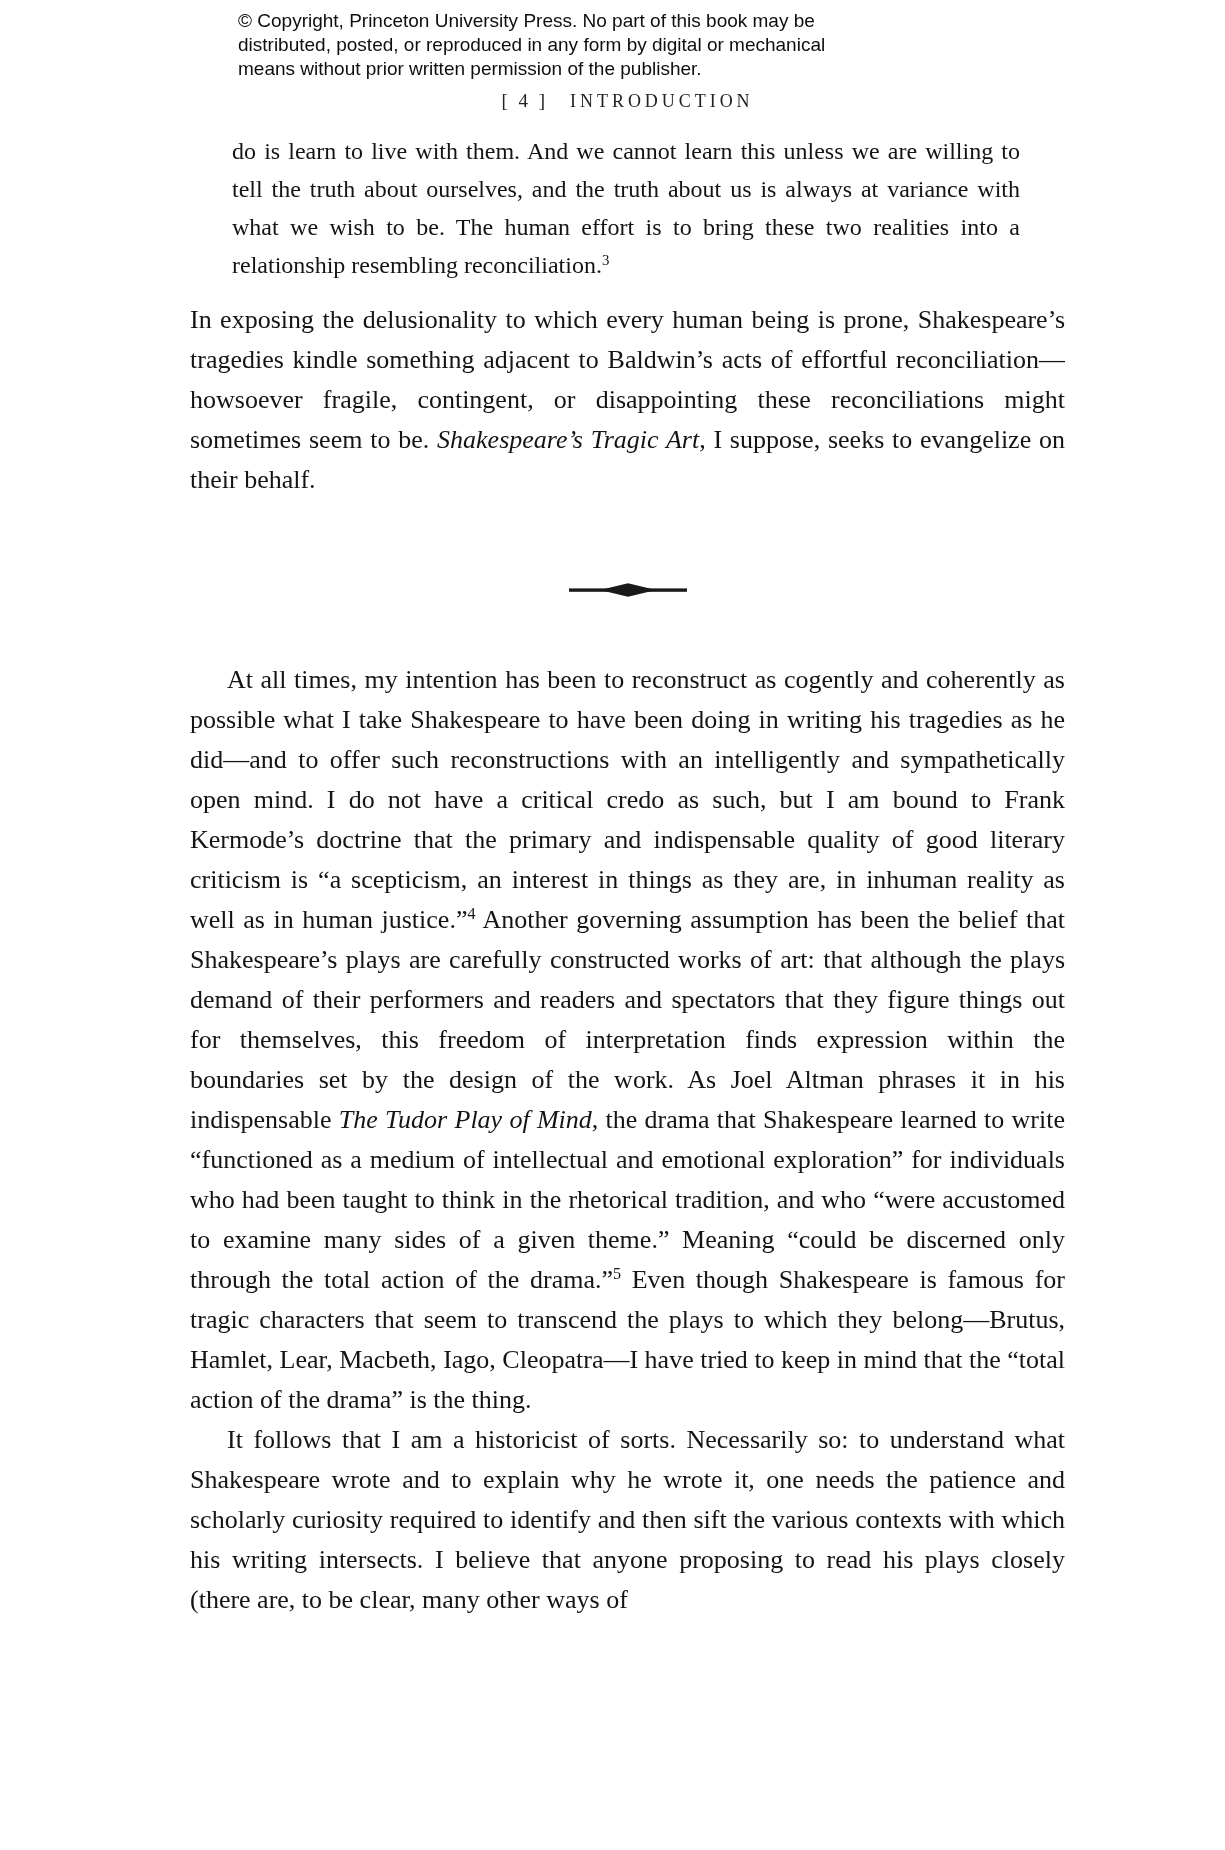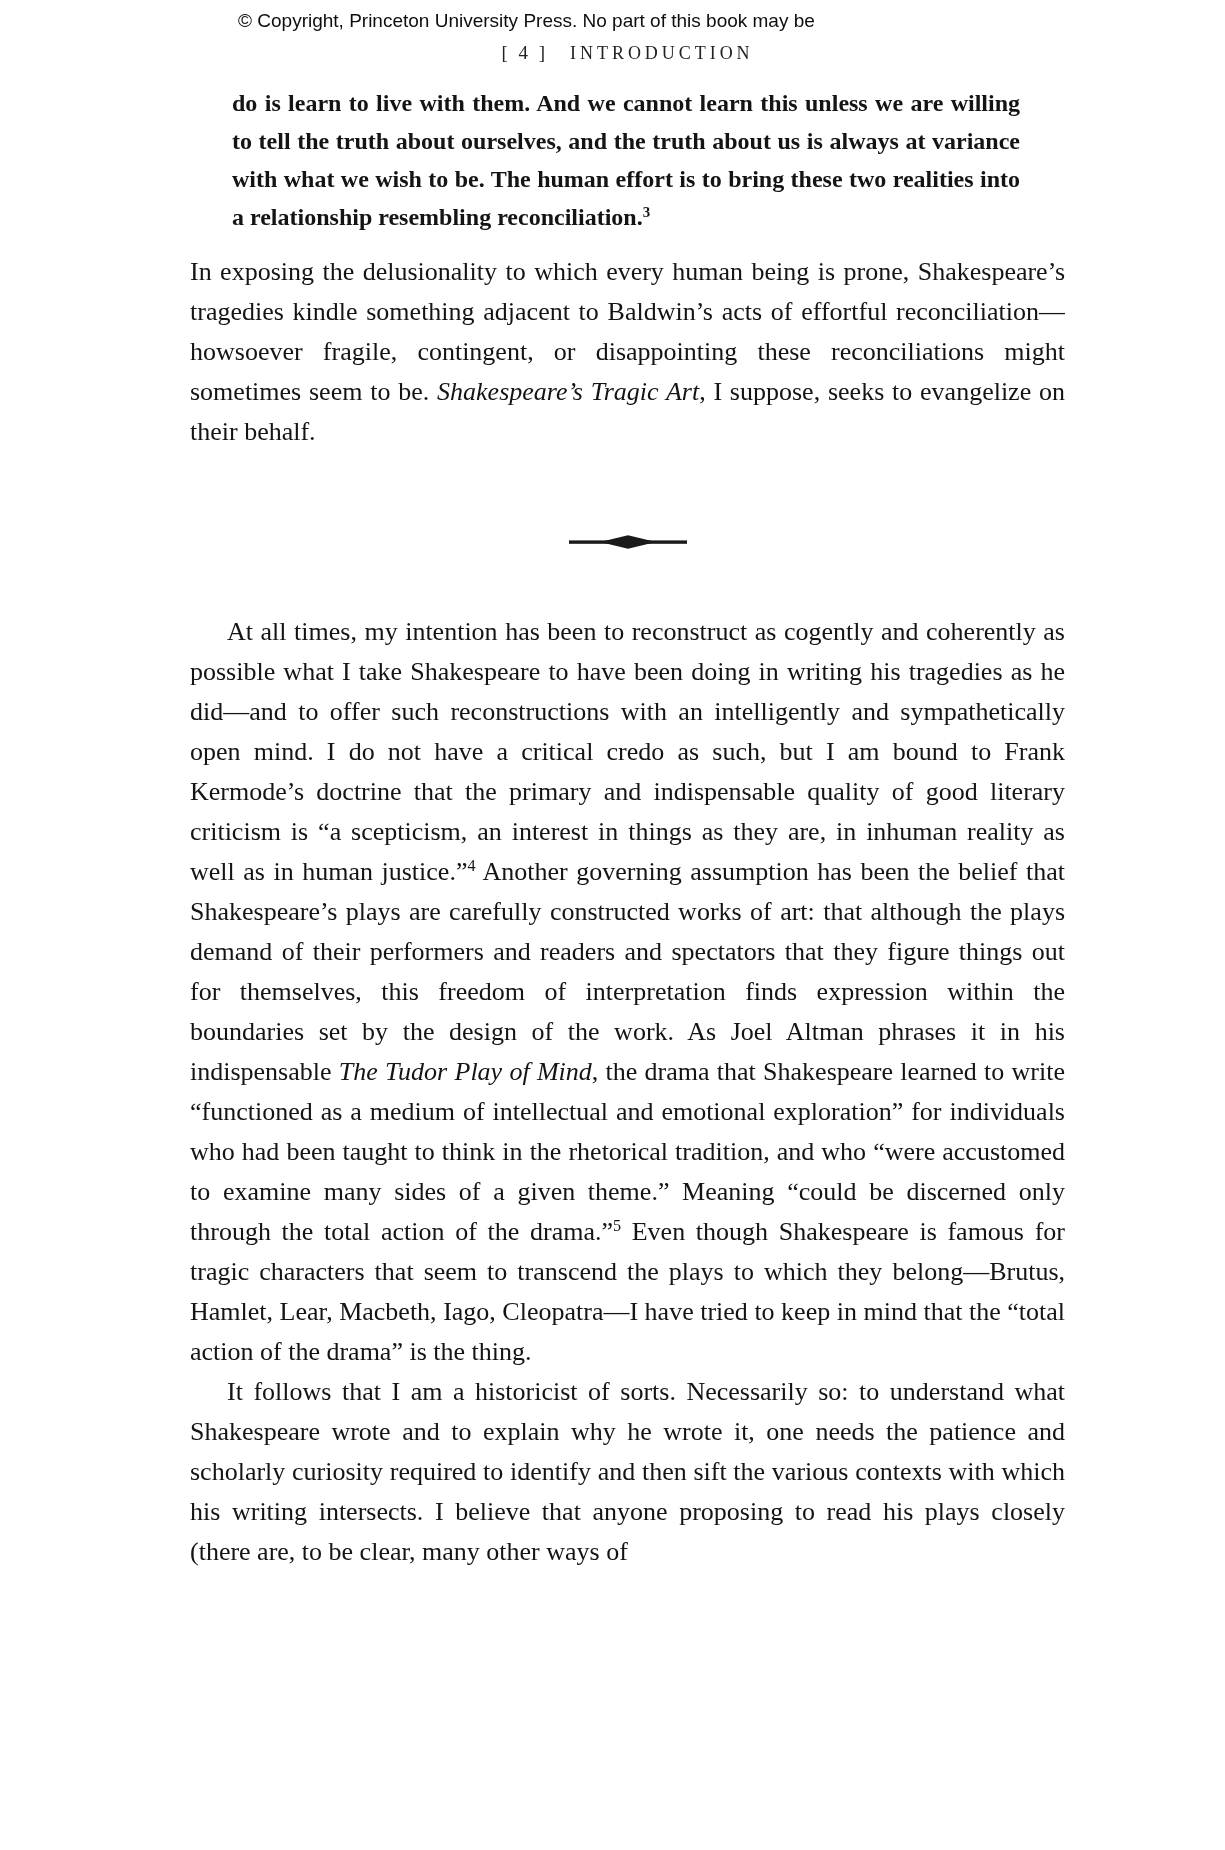--- a/index.html
+++ b/index.html
@@ -40,21 +40,20 @@
     letter-spacing: 0.22em;
     font-size: 18px;
   }
   .block-quote {
     margin: 18px 45px 0 42px;
     font-family: "Liberation Serif", serif;
     font-size: 24px;
     line-height: 38px;
     text-align: justify;
     color: #141414;
-    font-weight: bold;
   }
   .bodytext p {
     margin: 0;
     font-family: "Liberation Serif", serif;
     font-size: 26px;
     line-height: 40px;
     text-align: justify;
     color: #141414;
   }
   p.para-first { margin-top: 16px; }
@@ -85,20 +84,22 @@
     color: #0e0e0e;
   }
 </style>
 </head>
 <body>
 
 <div class="page">
 
   <div class="copyright">
     <div>© Copyright, Princeton University Press. No part of this book may be</div>
+    <div>distributed, posted, or reproduced in any form by digital or mechanical</div>
+    <div>means without prior written permission of the publisher.</div>
   </div>
 
   <div class="text-column">
 
     <div class="page-header">
       <span class="folio">[ 4 ]</span><span class="running-title">INTRODUCTION</span>
     </div>
 
     <div class="block-quote"><span>do is learn to live with them. And we cannot learn this unless we are willing to tell the truth about ourselves, and the truth about us is always at variance with what we wish to be. The human effort is to bring these two realities into a relationship resembling reconciliation.</span><sup class="fn">3</sup></div>
 

